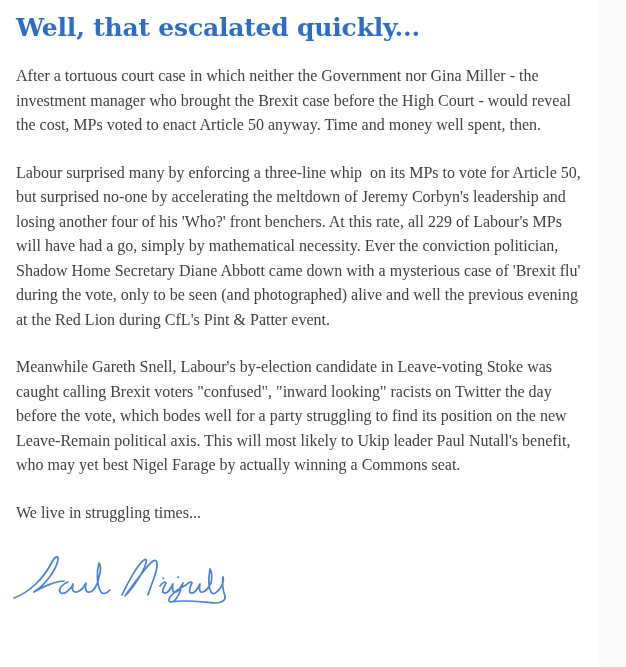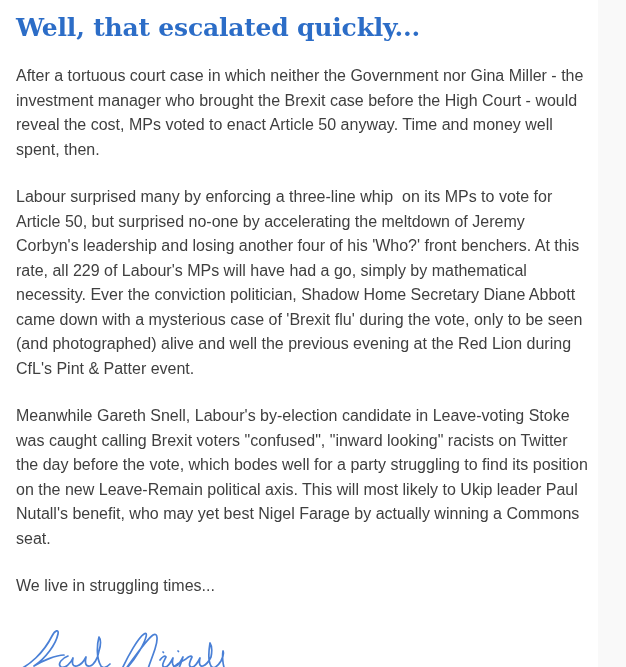--- a/index.html
+++ b/index.html
@@ -38,20 +38,21 @@
     color:var(--heading-color);
     margin:0 0 20px 0;
   }
   p.article-paragraph{
     font-size:16px;
     line-height:24.5px;
     color:var(--text-color);
     margin:0 0 23px 0;
     max-width:572px;
     white-space:pre-wrap;
+    font-family:Liberation Serif, serif;
   }
   .signature-wrap{
     margin:4px 0 0 -6px;
     height:58px;
   }
   .signature-wrap svg{display:block;}
 </style>
 </head>
 <body>
 

